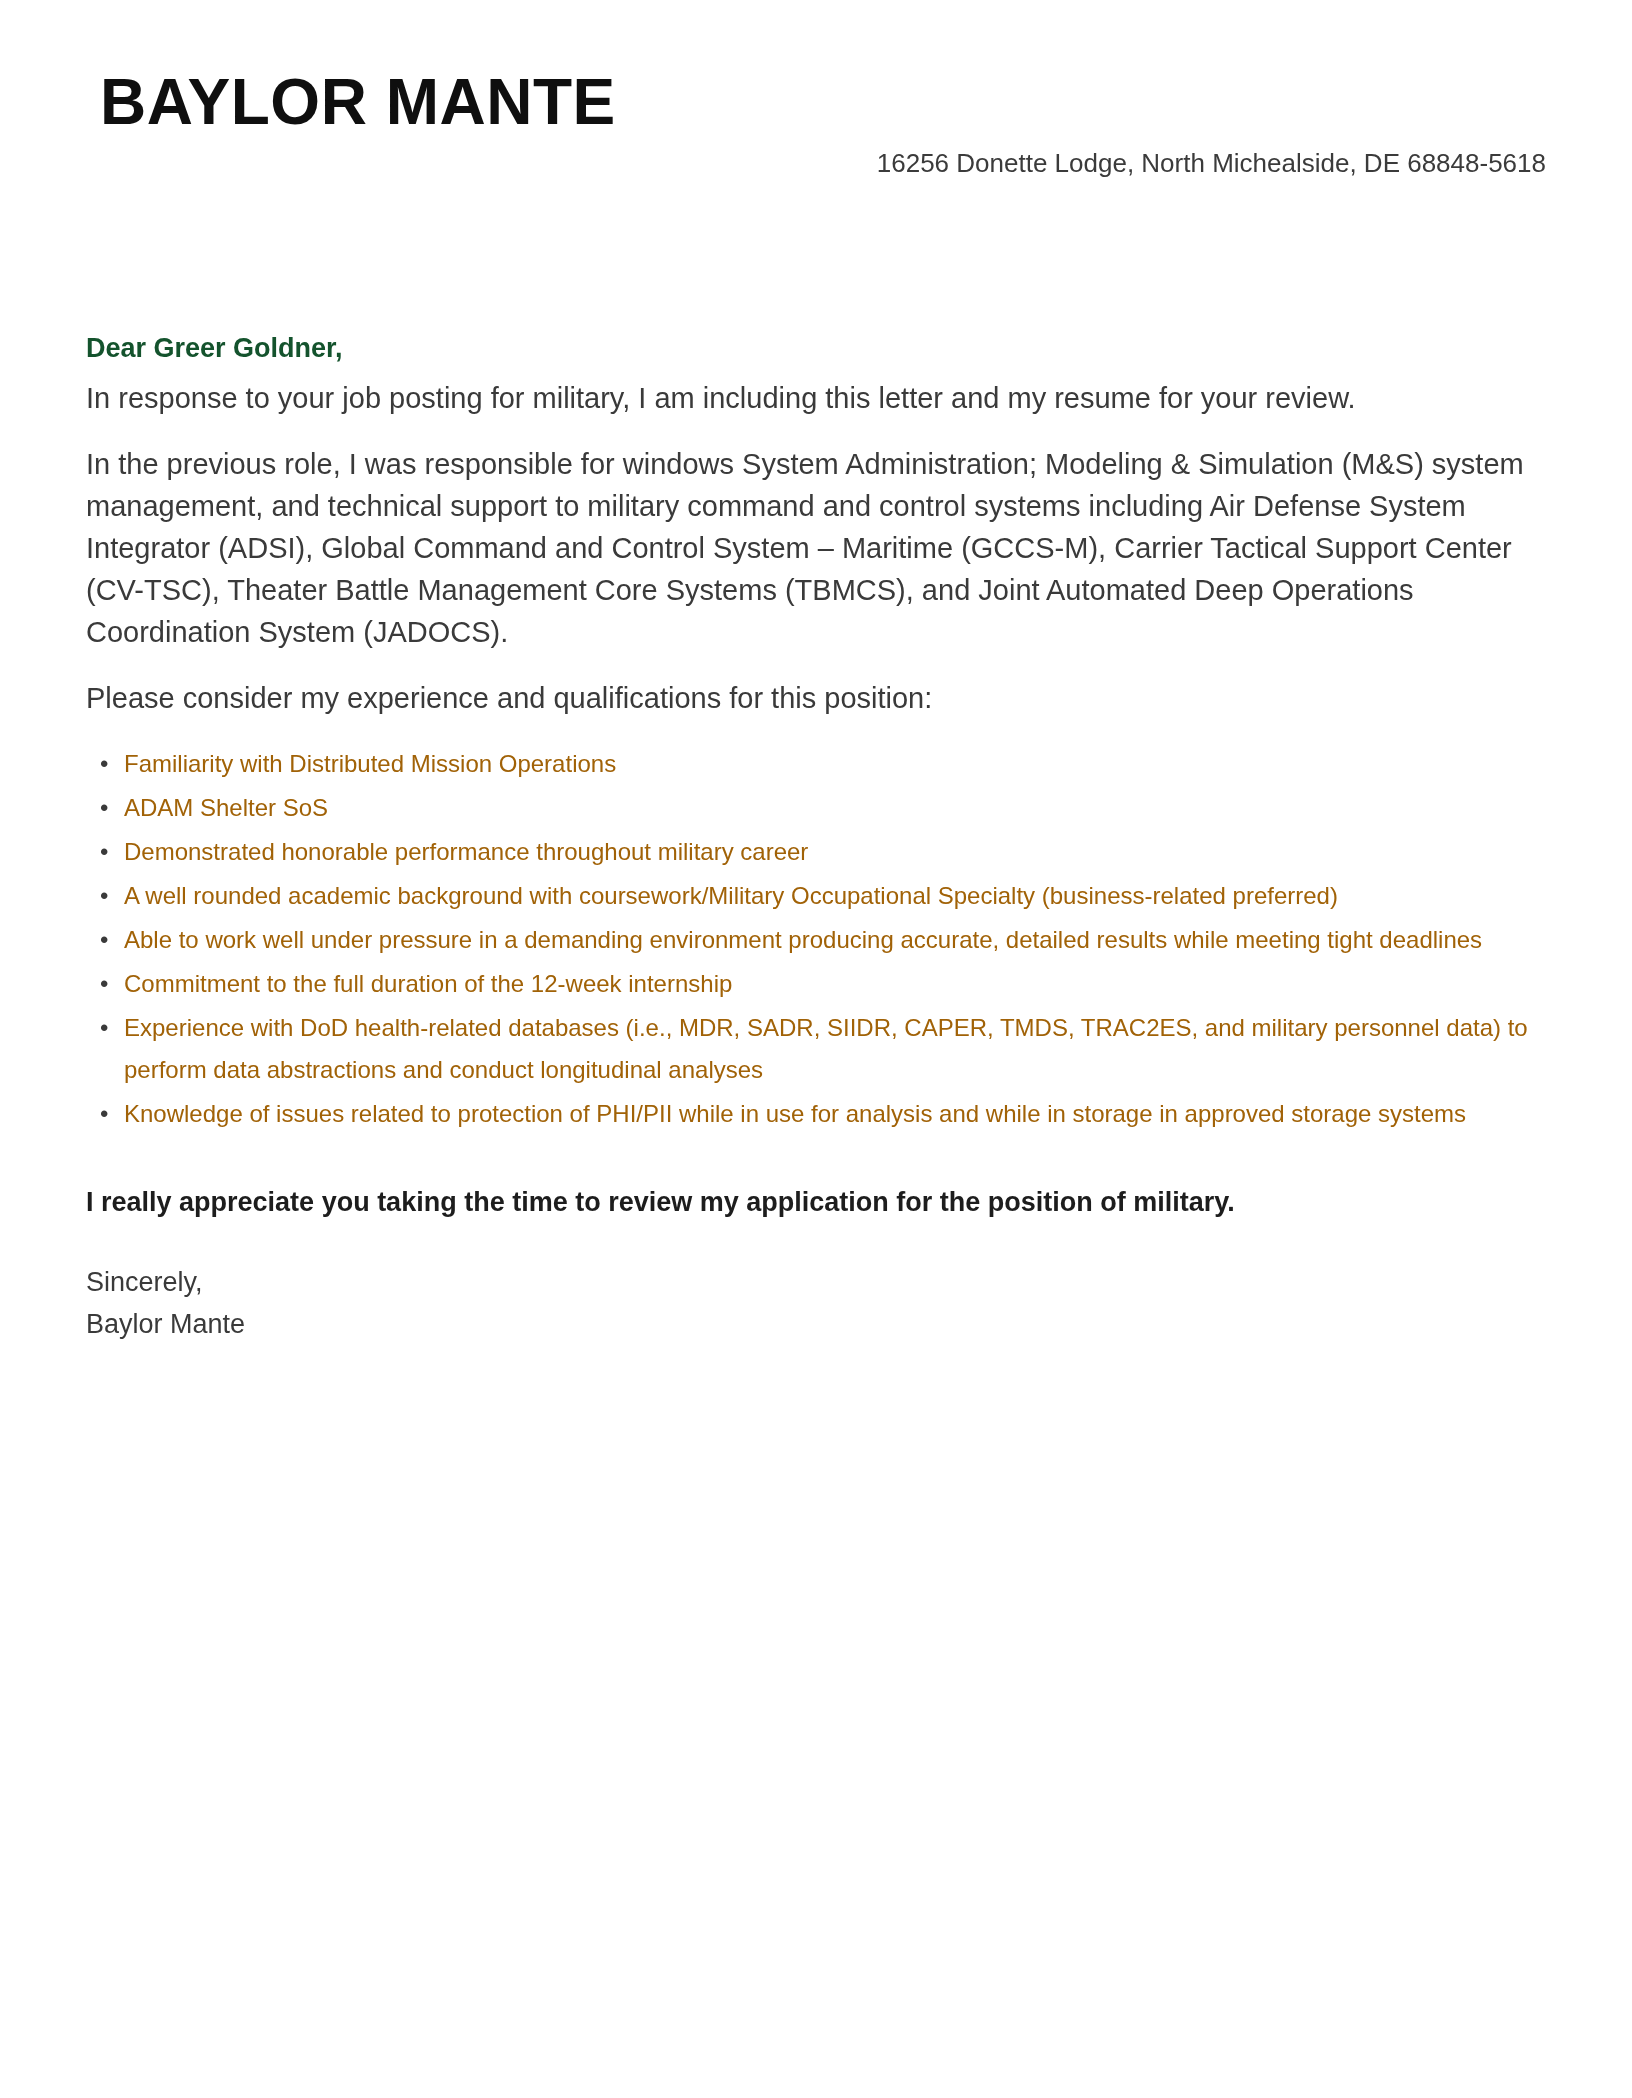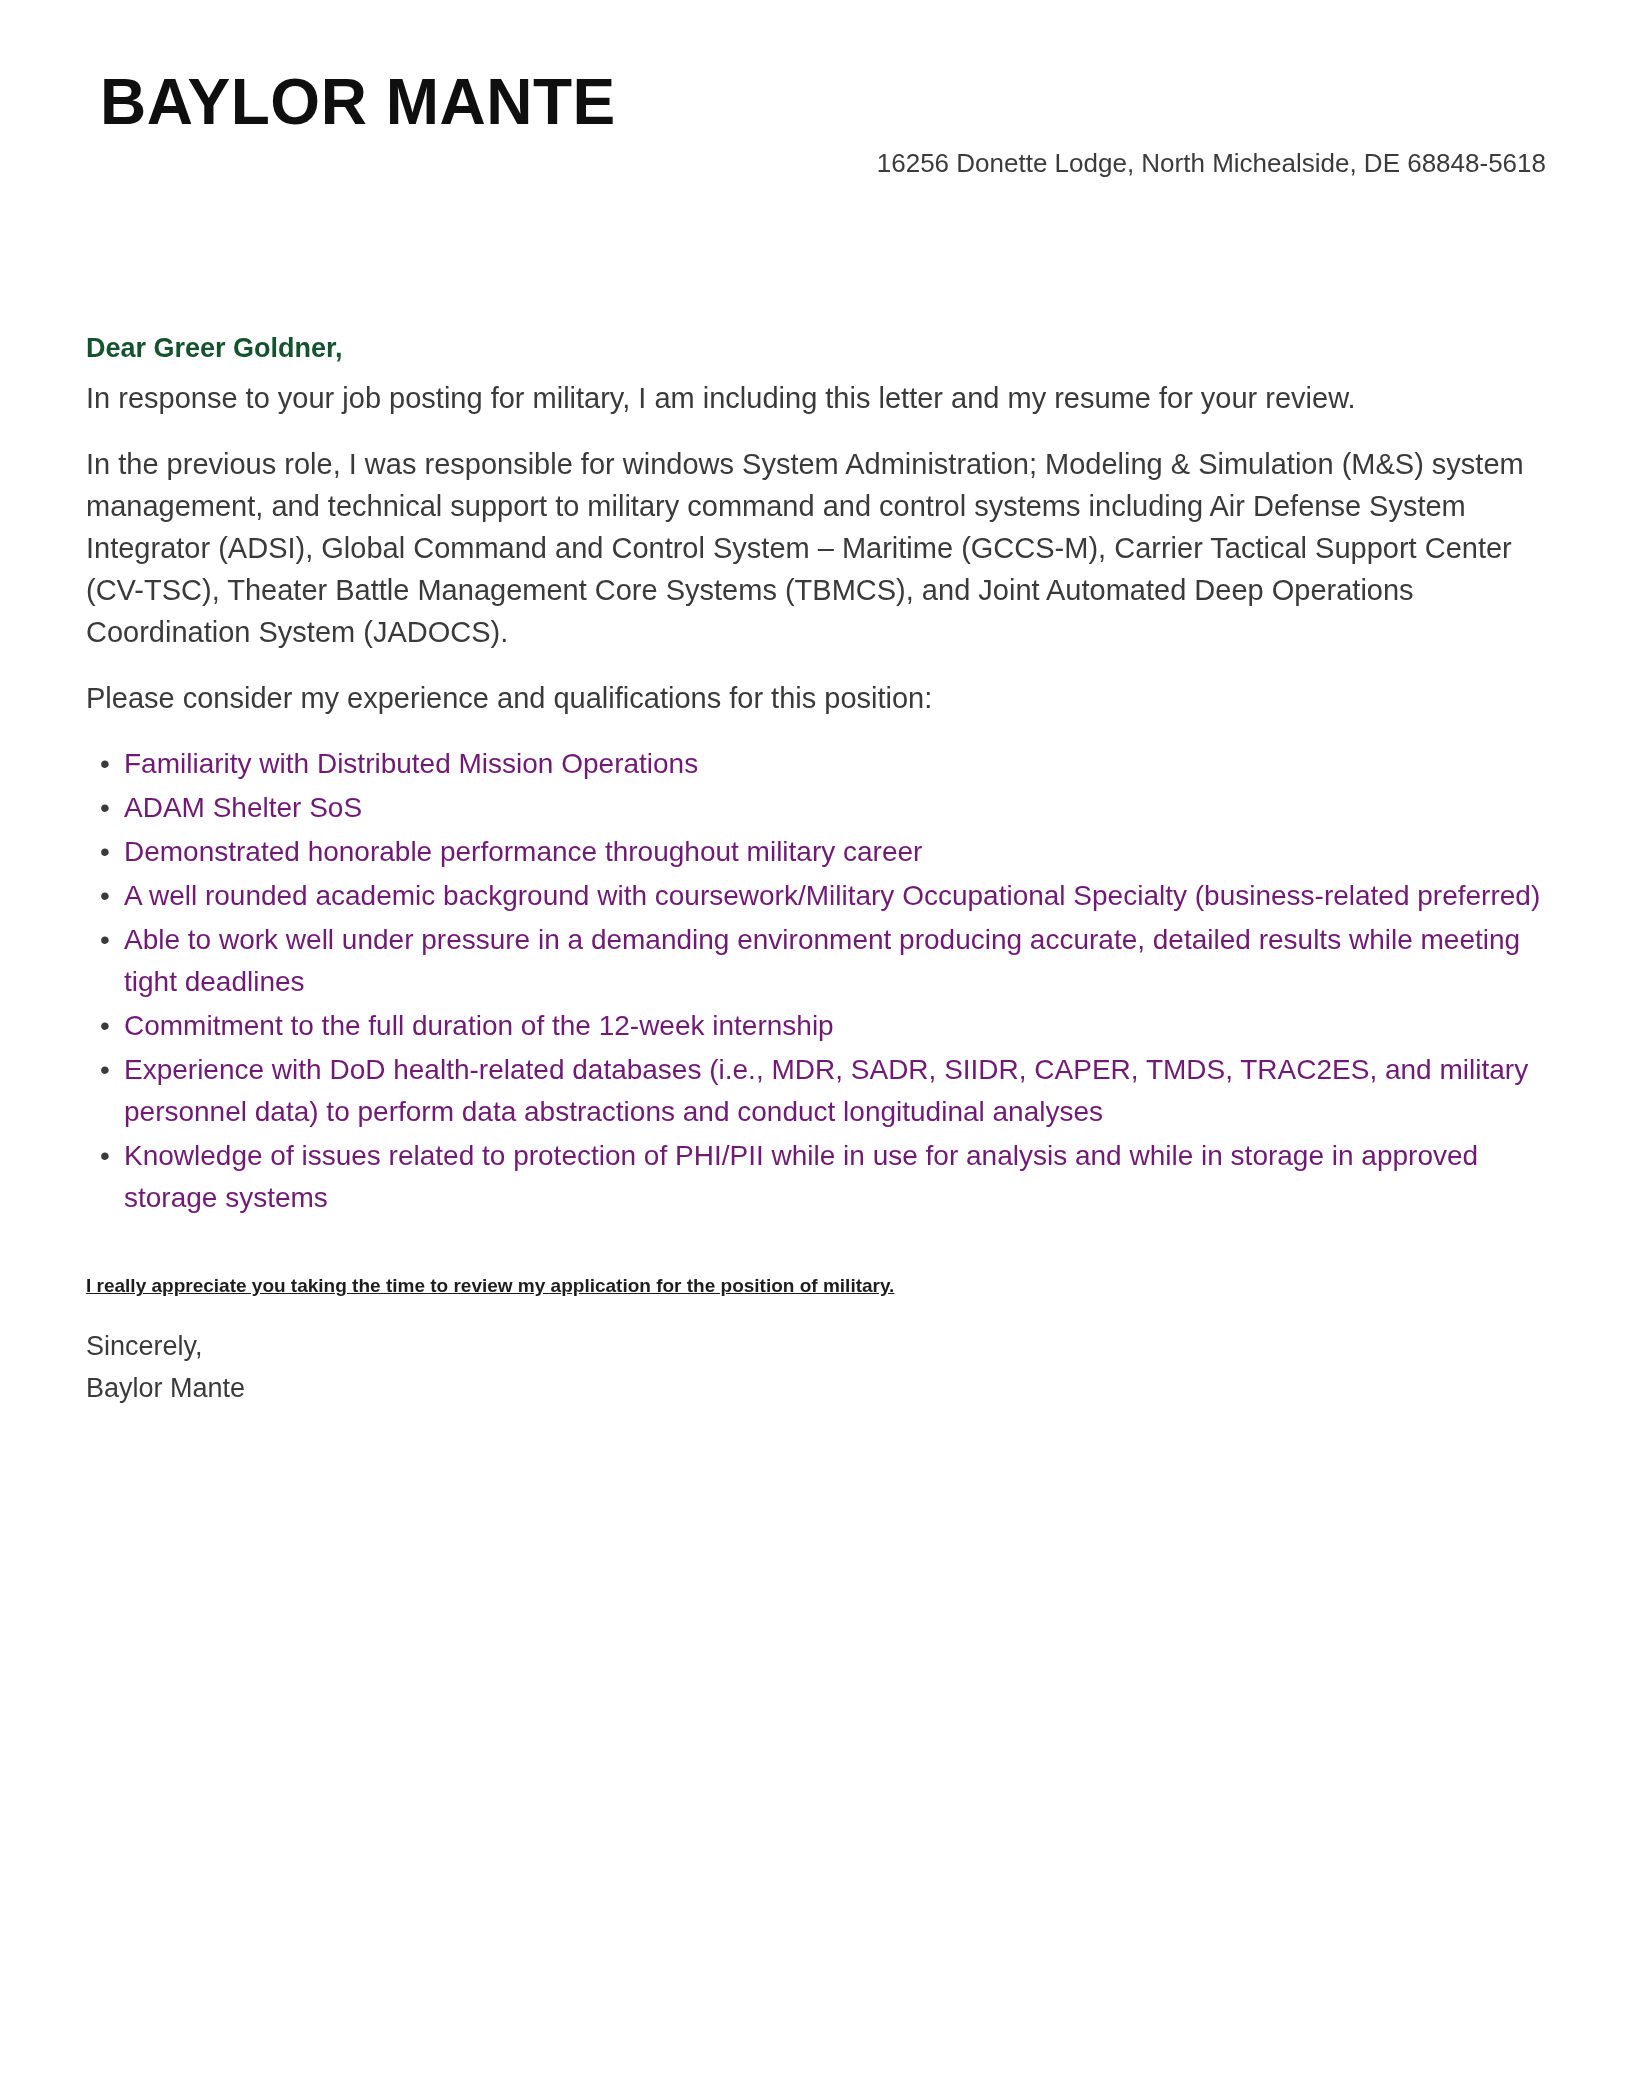--- a/index.html
+++ b/index.html
@@ -51,40 +51,39 @@
     max-width: 1460px;
   }
   ul.qualifications {
     list-style: none;
     margin: 4px 0 46px 0;
     max-width: 1460px;
   }
   ul.qualifications li {
     position: relative;
     padding-left: 38px;
-    font-size: 28px;
+    font-size: 24px;
     line-height: 42px;
-    color: #701a75;
+    color: #a16207;
     margin-bottom: 2px;
   }
   ul.qualifications li::before {
     content: "\2022";
     position: absolute;
     left: 14px;
     top: 0;
     color: #3a3a3a;
   }
   .closing {
-    font-size: 19px;
+    font-size: 27px;
     font-weight: 700;
     color: #1d1d1d;
     line-height: 42px;
-    margin-bottom: 18px;
+    margin-bottom: 38px;
     max-width: 1460px;
-    text-decoration: underline;
   }
   .signoff div {
     font-size: 27px;
     line-height: 42px;
     color: #3a3a3a;
   }
 </style>
 </head>
 <body>
 

